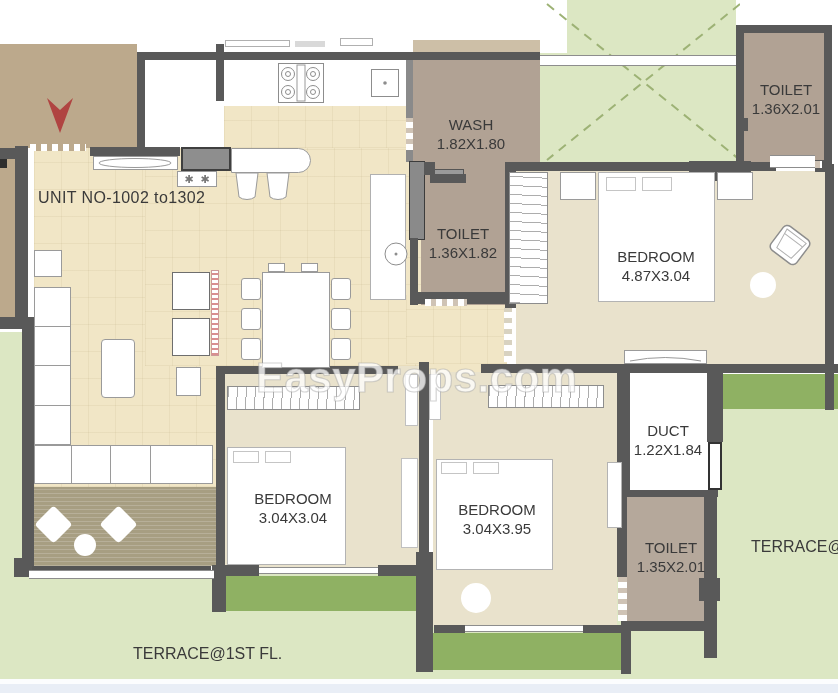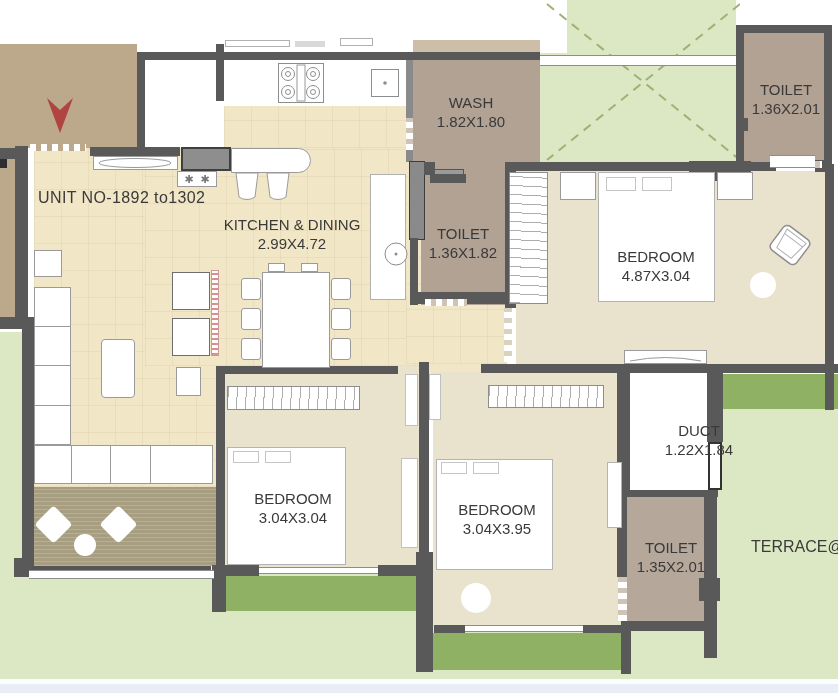--- a/index.html
+++ b/index.html
@@ -364,39 +364,41 @@
 <div class="r fur" style="left:436px;top:459px;width:117px;height:111px;border-color:#b3b3b3;"></div>
 
 <div class="r fur" style="left:441px;top:462px;width:26px;height:12px;border-color:#c5c5c5;"></div>
 <div class="r fur" style="left:473px;top:462px;width:26px;height:12px;border-color:#c5c5c5;"></div>
 
 <div class="r" style="left:461px;top:583px;width:30px;height:30px;background:#fff;border-radius:50%;"></div>
 
 <div class="r fur" style="left:607px;top:462px;width:15px;height:66px;border-color:#b3b3b3;"></div>
 
 
-<div class="lbl" style="left:38px;top:188px;font-size:16px;letter-spacing:0.4px;text-align:left;">UNIT NO-1892 to1302</div>
-
-<div class="lbl" style="left:212px;top:215px;width:160px;">KITCHEN &amp; DINING<br>2.99X4.72</div>
-
-<div class="lbl" style="left:431px;top:93px;width:80px;">WASH<br>1.82X1.80</div>
+<div class="lbl" style="left:38px;top:188px;font-size:16px;letter-spacing:0.4px;text-align:left;">UNIT NO-1002 to1302</div>
+
+
+<div class="lbl" style="left:431px;top:115px;width:80px;">WASH<br>1.82X1.80</div>
 
 <div class="lbl" style="left:423px;top:224px;width:80px;">TOILET<br>1.36X1.82</div>
 
 <div class="lbl" style="left:746px;top:80px;width:80px;">TOILET<br>1.36X2.01</div>
 
 <div class="lbl" style="left:606px;top:247px;width:100px;">BEDROOM<br>4.87X3.04</div>
 
 
 <div class="lbl" style="left:243px;top:489px;width:100px;">BEDROOM<br>3.04X3.04</div>
 
 <div class="lbl" style="left:447px;top:500px;width:100px;">BEDROOM<br>3.04X3.95</div>
 
-<div class="lbl" style="left:618px;top:421px;width:100px;padding-left:31px;">DUCT<br>1.22X1.84</div>
+<div class="lbl" style="left:618px;top:421px;width:100px;">DUCT<br>1.22X1.84</div>
 
 <div class="lbl" style="left:621px;top:538px;width:100px;">TOILET<br>1.35X2.01</div>
 
 
+<div class="lbl" style="left:133px;top:644px;font-size:16px;text-align:left;">TERRACE@1ST FL.</div>
 
 <div class="lbl" style="left:751px;top:537px;font-size:16px;text-align:left;">TERRACE@1ST</div>
 
+<div class="r" style="left:256px;top:355px;font-size:42px;font-weight:bold;color:rgba(255,255,255,0.75);
+     -webkit-text-stroke:1.2px rgba(160,160,160,0.45);letter-spacing:0.5px;line-height:45px;">EasyProps.com</div>
 
 </div>
 
 </body></html>

